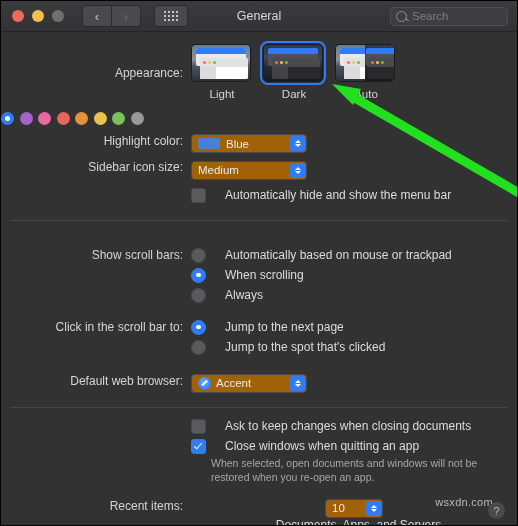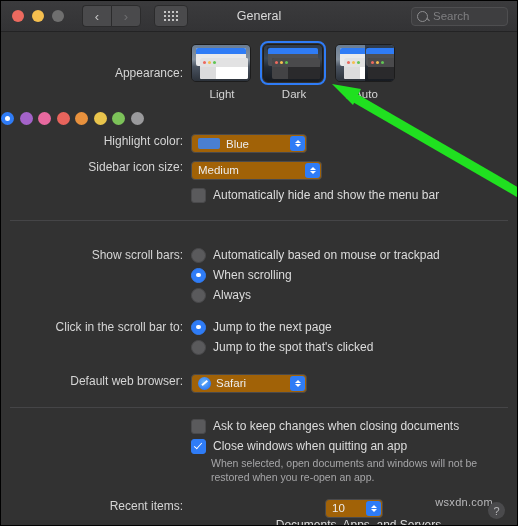--- a/index.html
+++ b/index.html
@@ -80,21 +80,21 @@
     left: 0; right: 0;
     text-align: center;
     font-size: 12.5px;
     color: #d9d9d9;
     pointer-events: none;
   }
 
   #searchfield {
     position: absolute;
     right: 9px;
-    width: 97px; height: 19px;
+    width: 118px; height: 19px;
     background: #3e3e40;
     border: 1px solid #4e4e50;
     border-radius: 4px;
     display: flex;
     align-items: center;
     padding: 0 5px;
     box-sizing: border-box;
   }
   .mag {
     width: 9px; height: 9px;
@@ -287,21 +287,21 @@
     width: 7px; height: 1.5px;
     margin: -0.75px 0 0 -3.5px;
     background: #fff;
     transform: rotate(-40deg);
   }
 
   
   .opt {
     display: flex;
     align-items: center;
-    gap: 7px;
+    gap: 19px;
     margin-bottom: 5px;
     font-size: 12px;
     color: #dcdcdc;
   }
   .check {
     width: 13px; height: 13px;
     border-radius: 3px;
     background: #5a5a5c;
     border: 1px solid #4a4a4c;
     flex: none;
@@ -524,21 +524,21 @@
             <span class="chev up"></span>
               <span class="chev down"></span>
           </span>
         </div>
       </div>
     </div>
 
     <div class="row" style="margin-top:7px;">
       <div class="label">Sidebar icon size:</div>
       <div class="ctrl">
-        <div class="popup" style="width:131px;">
+        <div class="popup" style="width:116px;">
           <span>Medium</span>
           <span class="stepper">
             <span class="chev up"></span>
               <span class="chev down"></span>
           </span>
         </div>
       </div>
     </div>
 
     <div class="row" style="margin-top:8px;">
@@ -583,21 +583,21 @@
           <span>Jump to the spot that's clicked</span>
         </div>
       </div>
     </div>
 
     <div class="row" style="margin-top:14px;">
       <div class="label">Default web browser:</div>
       <div class="ctrl">
         <div class="popup" style="width:116px;">
           <span class="safari-icon"></span>
-          <span>Safari</span>
+          <span>Accent</span>
           <span class="stepper">
             <span class="chev up"></span>
               <span class="chev down"></span>
           </span>
         </div>
       </div>
     </div>
 
     <div class="sep" style="margin-top:13px;"></div>
 

